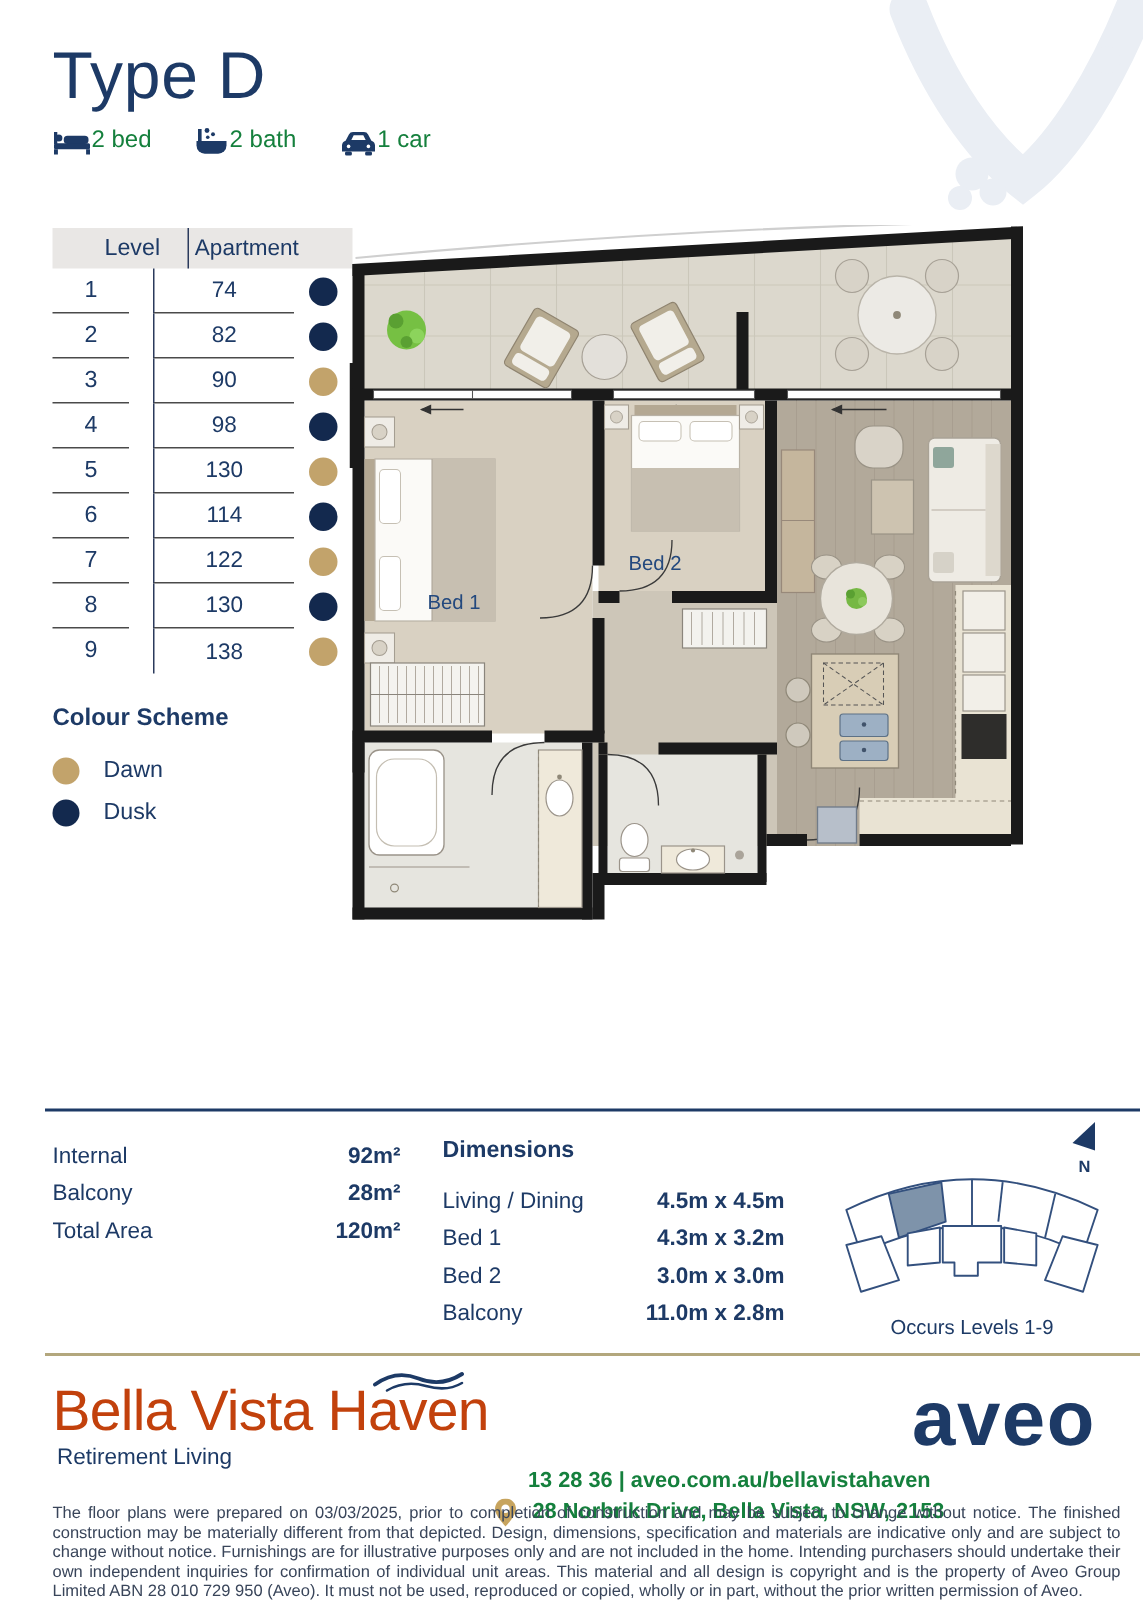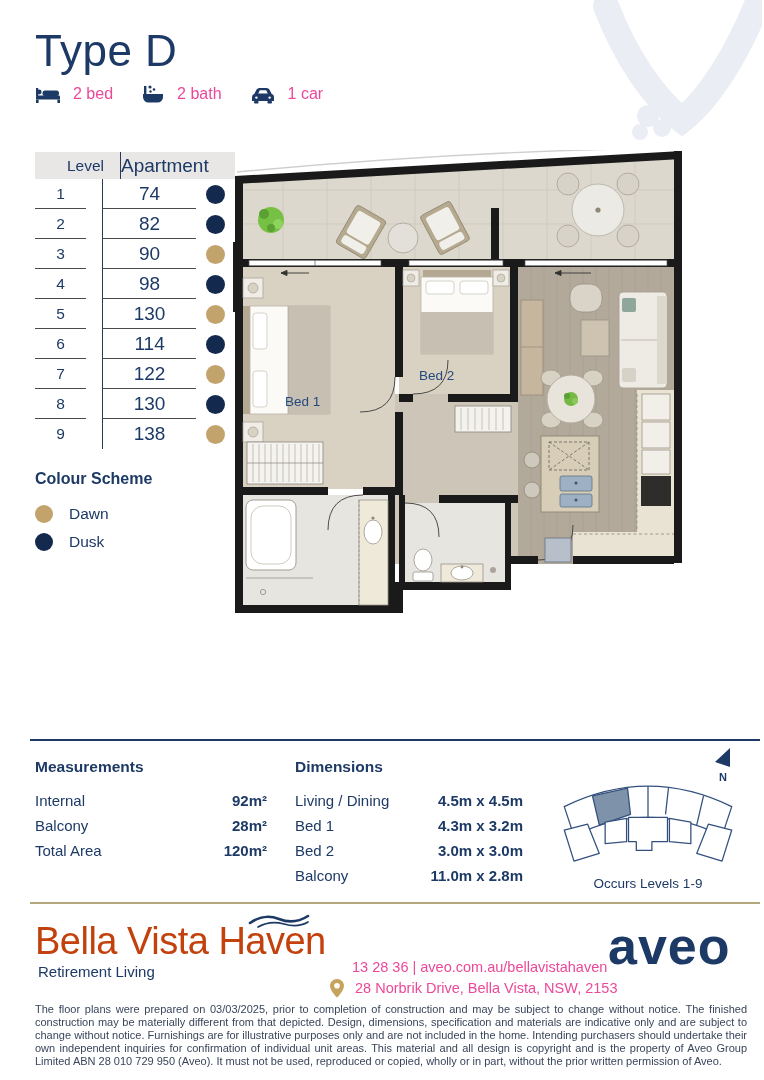--- a/index.html
+++ b/index.html
@@ -6,29 +6,29 @@
   html,body { width:764px; height:1080px; }
   body { font-family:"Liberation Sans", sans-serif; background:#fff; position:relative; overflow:hidden; color:#1d3a66; }
   .abs { position:absolute; }
 
   
   #ornament { left:588px; top:0; }
 
   
   #page-title { left:35px; top:26px; font-size:44px; font-weight:500; letter-spacing:0.5px; color:#1d3a66; }
   #features { left:35px; top:84px; display:flex; gap:28px; align-items:center; }
-  .feature { display:flex; align-items:center; gap:12px; font-size:16px; color:#ec4899; }
+  .feature { display:flex; align-items:center; gap:0; font-size:16px; color:#15803d; }
   .feature svg { display:block; }
 
   
   #apt-table { left:35px; top:152px; width:200px; }
   .t-head { display:flex; height:27px; background:#e9e7e5;padding-left:32px; }
   .t-row  { display:flex; height:30px; }
   .c-level { width:55px; display:flex; align-items:center; justify-content:center; font-size:15.5px; }
-  .c-apt   { width:100px; display:flex; align-items:center; justify-content:center; font-size:19px; border-left:1.5px solid #2b3a5c;margin-left:16px; }
+  .c-apt   { width:100px; display:flex; align-items:center; justify-content:center; font-size:15px; border-left:1.5px solid #2b3a5c;margin-left:16px; }
   .c-dot   { width:42px; display:flex; align-items:center; justify-content:center; }
   .t-row:not(:last-child) .c-level, .t-row:not(:last-child) .c-apt { border-bottom:1px solid #4a4a4a; }
   .dot { width:19px; height:19px; border-radius:50%; display:inline-block; }
   .dot.dusk { background:#13294e; }
   .dot.dawn { background:#c2a36b; }
 
   
   #colour-scheme { left:35px; top:470px; }
   #colour-scheme .cs-title { font-size:16px; font-weight:bold; margin-bottom:12px; }
   .cs-item { display:flex; align-items:center; gap:16px; height:28px; font-size:15.5px; }
@@ -52,21 +52,21 @@
   
   #key-plan { left:548px; top:756px; width:200px; text-align:center; }
   #key-plan .caption { font-size:13.5px; margin-top:4px; color:#1d3a66; }
   #north { left:710px; top:748px; width:26px; text-align:center; }
   #north .n-label { font-size:11px; font-weight:bold; color:#1d3a66; line-height:10px; }
 
   
   #brand { left:35px; top:920px; font-size:38px; letter-spacing:-0.5px; color:#c2410c; }
   #wave { left:248px; top:912px; }
   #tagline { left:38px; top:963px; font-size:15px; color:#1d3a66; }
-  #contact { left:330px; top:957px; font-size:14.5px; font-weight:normal; color:#ec4899; }
+  #contact { left:330px; top:977px; font-size:14.5px; font-weight:bold; color:#15803d; }
   #contact .line1 { margin-left:22px; line-height:20px; }
   #contact .line2 { display:flex; align-items:center; gap:11px; line-height:22px; }
   #aveo-logo { left:608px; top:916px; font-size:52px; font-weight:bold; letter-spacing:1px; color:#1d3a66; }
 
   
   #disclaimer { left:35px; top:1003px; width:712px; font-size:11px; line-height:12.9px; text-align:justify; color:#39455a; }
 </style>
 </head>
 <body>
 
@@ -413,21 +413,20 @@
     <circle cx="395" cy="86" r="11" fill="#d8d3c8" stroke="#a7a196" stroke-width="0.8"></circle>
     <circle cx="365" cy="60" r="26" fill="#eceae5" stroke="#b9b4a9" stroke-width="0.9"></circle>
     <circle cx="365" cy="60" r="2.6" fill="#8f8878"></circle>
   </g>
 </svg>
 
 <div class="abs rule-navy"></div>
 <div class="abs rule-gold"></div>
 
 <div id="measurements" class="abs spec-block">
-  <div class="spec-title">Measurements</div>
   <div class="spec-row">
       <span>Internal</span>
       <span class="v">92m²</span>
     </div>
   <div class="spec-row">
       <span>Balcony</span>
       <span class="v">28m²</span>
     </div>
   <div class="spec-row">
       <span>Total Area</span>

